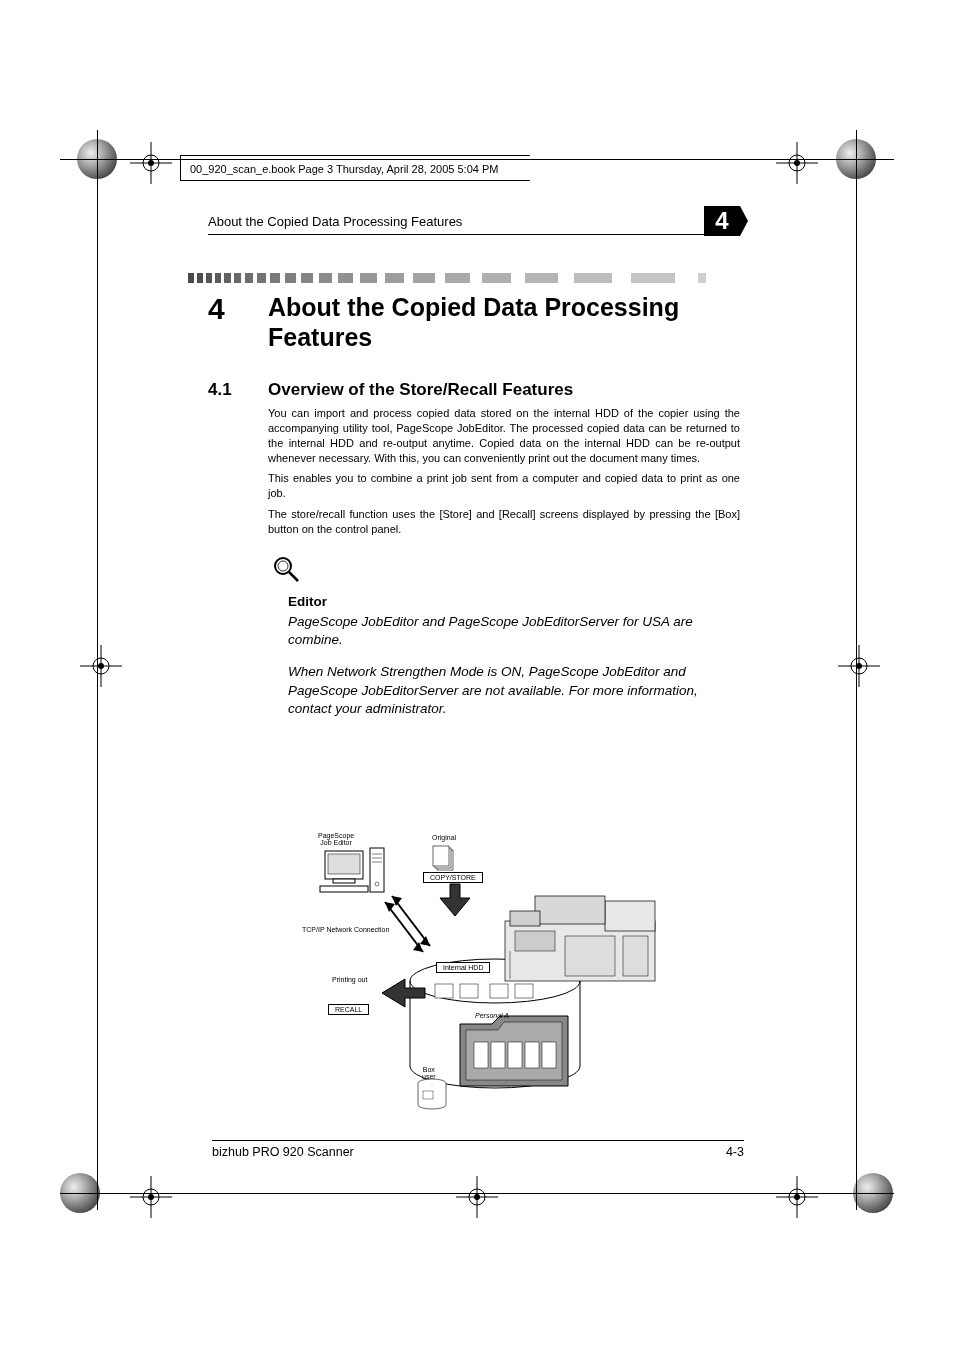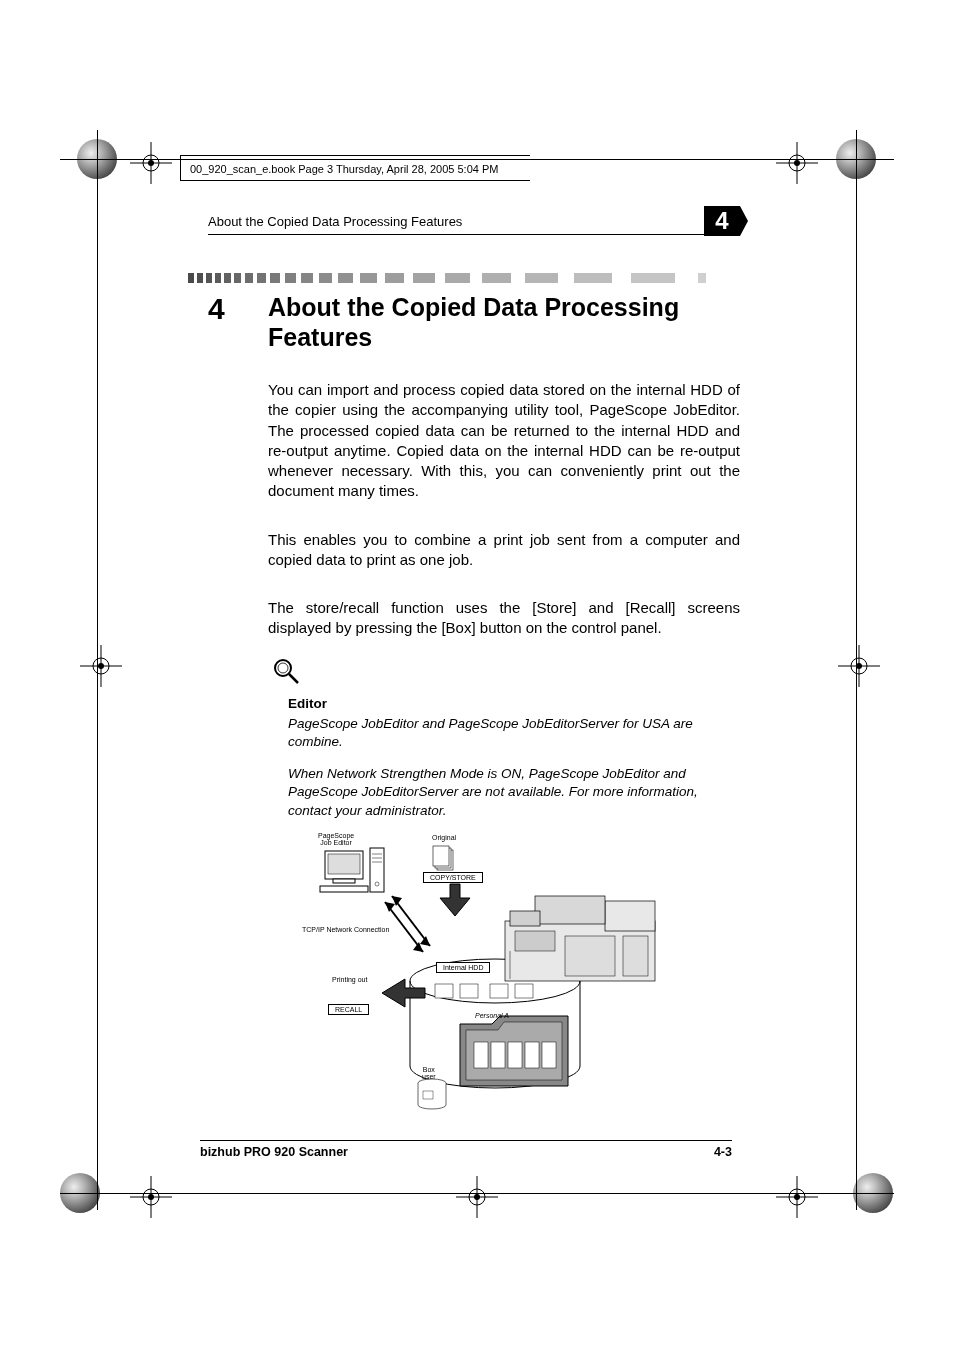--- a/index.html
+++ b/index.html
@@ -126,22 +126,22 @@
     font-weight: bold;
     width: 60px;
     flex: 0 0 60px;
   }
   .section-title {
     font-size: 17px;
     font-weight: bold;
   }
   .body-block {
     margin-left: 60px;
-    margin-top: 28px;
-    font-size: 15px;
+    margin-top: 6px;
+    font-size: 11px;
     line-height: 1.35;
     text-align: justify;
   }
   .detail-block {
     margin-left: 80px;
     margin-top: 10px;
     font-size: 13.5px;
     line-height: 1.35;
   }
   .detail-heading {
@@ -175,29 +175,28 @@
   .diagram .banner {
     position: absolute;
     font-size: 7px;
     padding: 1px 6px;
     background: #fff;
     border: 1px solid #000;
     text-align: center;
   }
   .footer {
     position: absolute;
-    left: 200px;
+    left: 212px;
     top: 1140px;
     width: 532px;
     border-top: 1px solid #000;
     padding-top: 4px;
     font-size: 12.5px;
     display: flex;
     justify-content: space-between;
-    font-weight: bold;
   }
 </style>
 </head>
 <body>
 
 <div class="page">
 
   <div class="sphere" style="left:77px; top:139px;"></div>
   <div class="sphere" style="left:836px; top:139px;"></div>
   <div class="sphere" style="left:60px; top:1173px;"></div>
@@ -323,20 +322,24 @@
       <div style="width:23px;"></div>
     <div style="width:8px;background:#cfcfcf;"></div>
   </div>
 
   <div class="content">
     <div class="chapter-row">
       <div class="chapter-num">4</div>
       <div class="chapter-title">About the Copied Data Processing Features</div>
     </div>
 
+    <div class="section-row">
+      <div class="section-num">4.1</div>
+      <div class="section-title">Overview of the Store/Recall Features</div>
+    </div>
 
     <div class="body-block">You can import and process copied data stored on the internal HDD of the copier using the accompanying utility tool, PageScope JobEditor. The processed copied data can be returned to the internal HDD and re-output anytime. Copied data on the internal HDD can be re-output whenever necessary. With this, you can conveniently print out the document many times.</div>
     <div class="body-block">This enables you to combine a print job sent from a computer and copied data to print as one job.</div>
     <div class="body-block">The store/recall function uses the [Store] and [Recall] screens displayed by pressing the [Box] button on the control panel.</div>
 
     <div class="magnifier">
       <svg width="28" height="28" viewBox="0 0 28 28">
         <circle cx="11" cy="11" r="8" fill="none" stroke="#000" stroke-width="2"></circle>
         <circle cx="11" cy="11" r="5" fill="none" stroke="#000" stroke-width="0.8"></circle>
         <line x1="17" y1="17" x2="26" y2="26" stroke="#000" stroke-width="2.5"></line>

